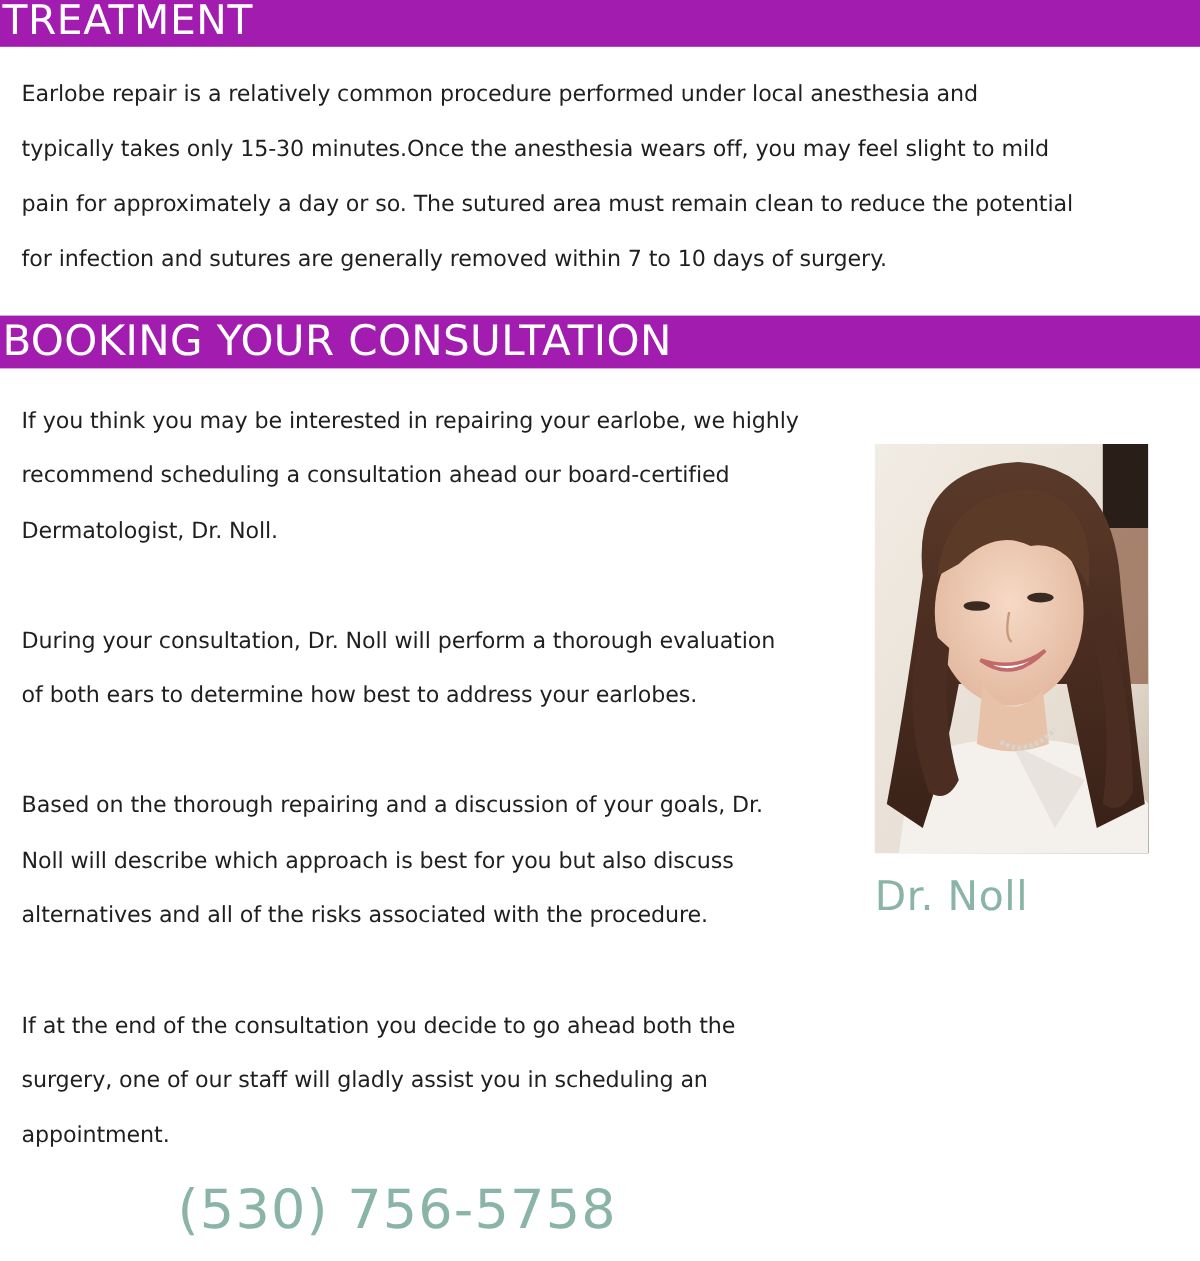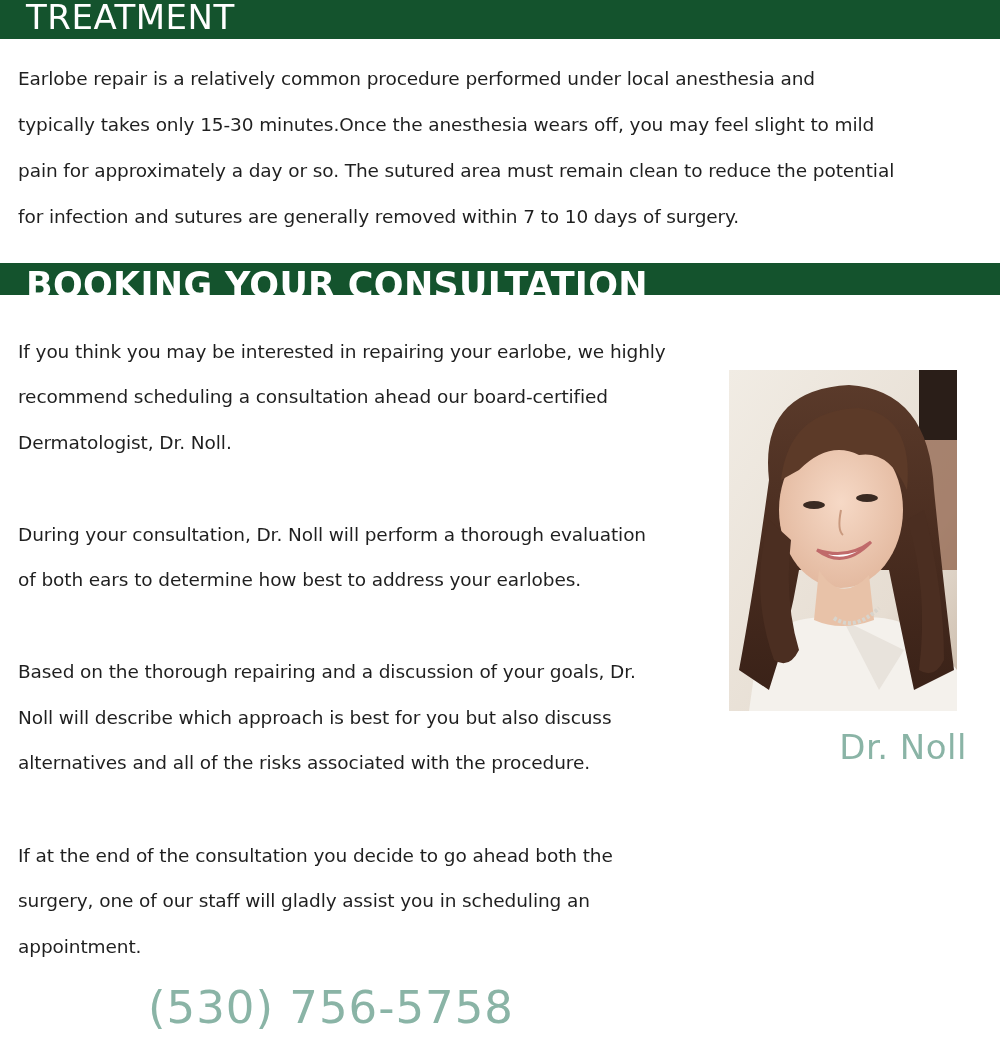--- a/index.html
+++ b/index.html
@@ -12,43 +12,42 @@
       height: 1051px;
       position: relative;
       overflow: hidden;
       font-family: "DejaVu Sans", sans-serif;
       color: #222222;
     }
     .section-header {
       position: absolute;
       left: 0;
       width: 1000px;
-      background: #14532d;
+      background: #a21caf;
       color: #ffffff;
       font-family: "DejaVu Sans", sans-serif;
       font-weight: normal;
       letter-spacing: 0.5px;
       white-space: nowrap;
       overflow: hidden;
       box-sizing: border-box;
-      padding-left: 26px;
+      padding-left: 2px;
     }
     #hdr-treatment {
       top: 0;
       height: 39px;
       font-size: 34px;
       line-height: 34px;
     }
     #hdr-booking {
       top: 263px;
-      height: 32px;
+      height: 44px;
       font-size: 35px;
       line-height: 44px;
       letter-spacing: 0.3px;
-      font-weight: bold;
     }
     .para-line {
       position: absolute;
       left: 18px;
       font-size: 18.5px;
       line-height: 24px;
       white-space: nowrap;
       color: #1f1f1f;
       letter-spacing: -0.1px;
     }
@@ -59,21 +58,21 @@
       width: 228px;
       height: 341px;
       overflow: hidden;
       background: linear-gradient(135deg, #f2ede6 0%, #e8e0d6 60%, #3b2a22 100%);
     }
     .photo-caption {
       position: absolute;
       left: 729px;
       width: 238px;
       top: 727px;
-      text-align: right;
+      text-align: left;
       font-size: 34px;
       color: #8ab4a6;
       font-family: "DejaVu Sans", sans-serif;
       letter-spacing: 0.5px;
     }
     .phone {
       position: absolute;
       left: 148px;
       top: 981px;
       font-size: 45px;

